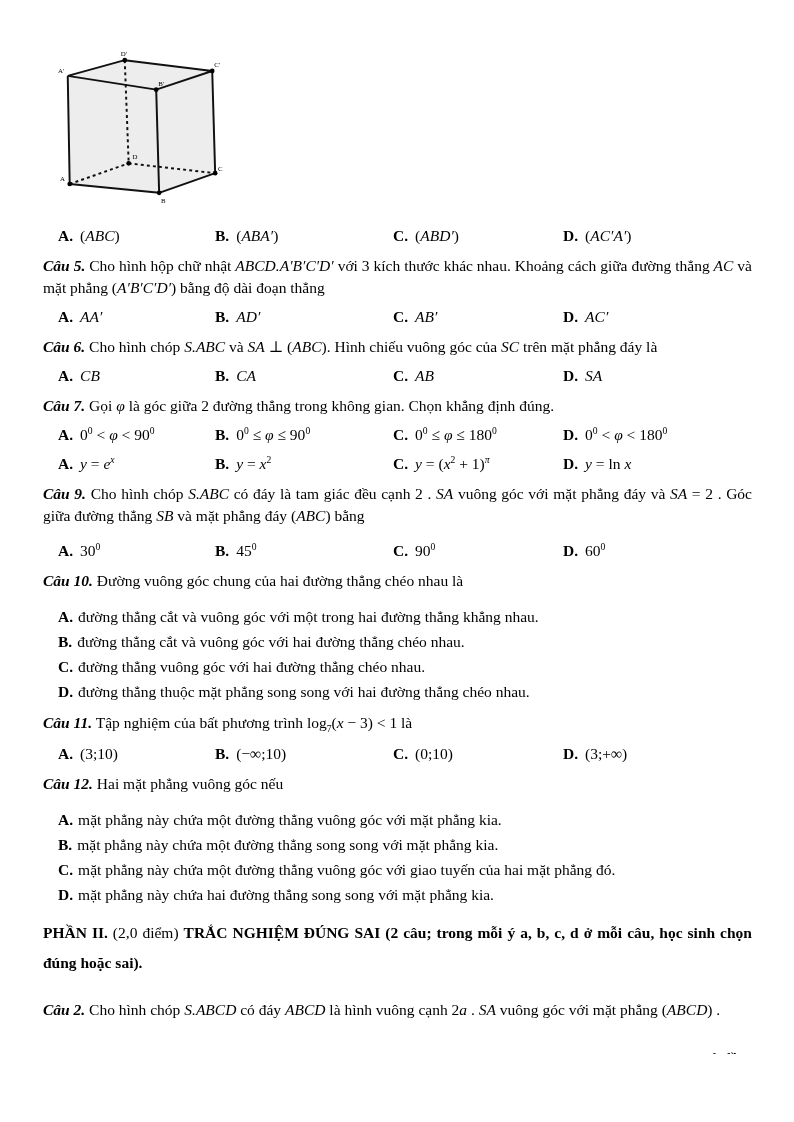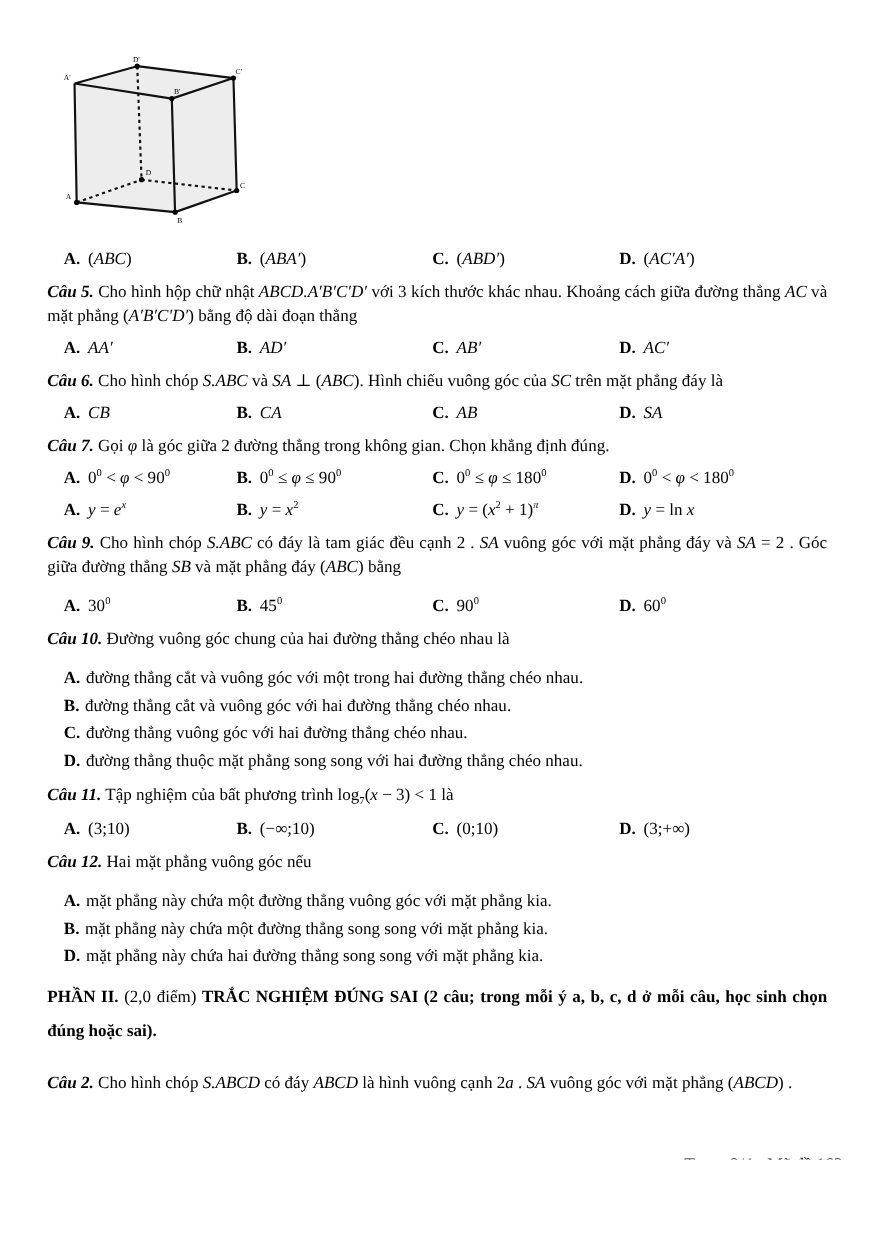--- a/index.html
+++ b/index.html
@@ -105,38 +105,39 @@
   <p class="qtext"><b class="qnum">Câu 9.</b> <span>Cho hình chóp <i>S.ABC</i> có đáy là tam giác đều cạnh 2 . <i>SA</i> vuông góc với mặt phẳng đáy và <i>SA</i> = 2 . Góc giữa đường thẳng <i>SB</i> và mặt phẳng đáy (<i>ABC</i>) bằng</span></p>
   <div class="opts mt12">
     <span class="opt"><b class="olab">A.</b><span>30<sup>0</sup></span></span>
     <span class="opt"><b class="olab">B.</b><span>45<sup>0</sup></span></span>
     <span class="opt"><b class="olab">C.</b><span>90<sup>0</sup></span></span>
     <span class="opt"><b class="olab">D.</b><span>60<sup>0</sup></span></span>
   </div>
 
   <p class="qtext"><b class="qnum">Câu 10.</b> <span>Đường vuông góc chung của hai đường thẳng chéo nhau là</span></p>
   <div class="stack">
-    <div class="sline"><b class="olab">A.</b><span>đường thẳng cắt và vuông góc với một trong hai đường thẳng chéo nhau.</span></div>
+    <div class="sline"><b class="olab">A.</b><span>đường thẳng cắt và vuông góc với một trong hai đường thẳng khẳng nhau.</span></div>
     <div class="sline"><b class="olab">B.</b><span>đường thẳng cắt và vuông góc với hai đường thẳng chéo nhau.</span></div>
     <div class="sline"><b class="olab">C.</b><span>đường thẳng vuông góc với hai đường thẳng chéo nhau.</span></div>
     <div class="sline"><b class="olab">D.</b><span>đường thẳng thuộc mặt phẳng song song với hai đường thẳng chéo nhau.</span></div>
   </div>
 
   <p class="qtext mt6"><b class="qnum">Câu 11.</b> <span>Tập nghiệm của bất phương trình log<sub>7</sub>(<i>x</i> − 3) &lt; 1 là</span></p>
   <div class="opts mt6">
     <span class="opt"><b class="olab">A.</b><span>(3;10)</span></span>
     <span class="opt"><b class="olab">B.</b><span>(−∞;10)</span></span>
     <span class="opt"><b class="olab">C.</b><span>(0;10)</span></span>
     <span class="opt"><b class="olab">D.</b><span>(3;+∞)</span></span>
   </div>
 
   <p class="qtext mt6"><b class="qnum">Câu 12.</b> <span>Hai mặt phẳng vuông góc nếu</span></p>
   <div class="stack">
     <div class="sline"><b class="olab">A.</b><span>mặt phẳng này chứa một đường thẳng vuông góc với mặt phẳng kia.</span></div>
     <div class="sline"><b class="olab">B.</b><span>mặt phẳng này chứa một đường thẳng song song với mặt phẳng kia.</span></div>
+    <div class="sline"><b class="olab">C.</b><span>mặt phẳng này chứa một đường thẳng vuông góc với giao tuyến của hai mặt phẳng đó.</span></div>
     <div class="sline"><b class="olab">D.</b><span>mặt phẳng này chứa hai đường thẳng song song với mặt phẳng kia.</span></div>
   </div>
 
   <p class="p2head"><b>PHẦN II.</b> (2,0 điểm) <b>TRẮC NGHIỆM ĐÚNG SAI (2 câu; trong mỗi ý a, b, c, d ở mỗi câu, học sinh chọn đúng hoặc sai).</b></p>
   <p class="p2q"><b class="qnum">Câu 2.</b> <span>Cho hình chóp <i>S.ABCD</i> có đáy <i>ABCD</i> là hình vuông cạnh 2<i>a</i> . <i>SA</i> vuông góc với mặt phẳng (<i>ABCD</i>) .</span></p>
 
   <div class="footer">Trang 2/4 - Mã đề 163</div>
 </div>
 
 </body></html>

